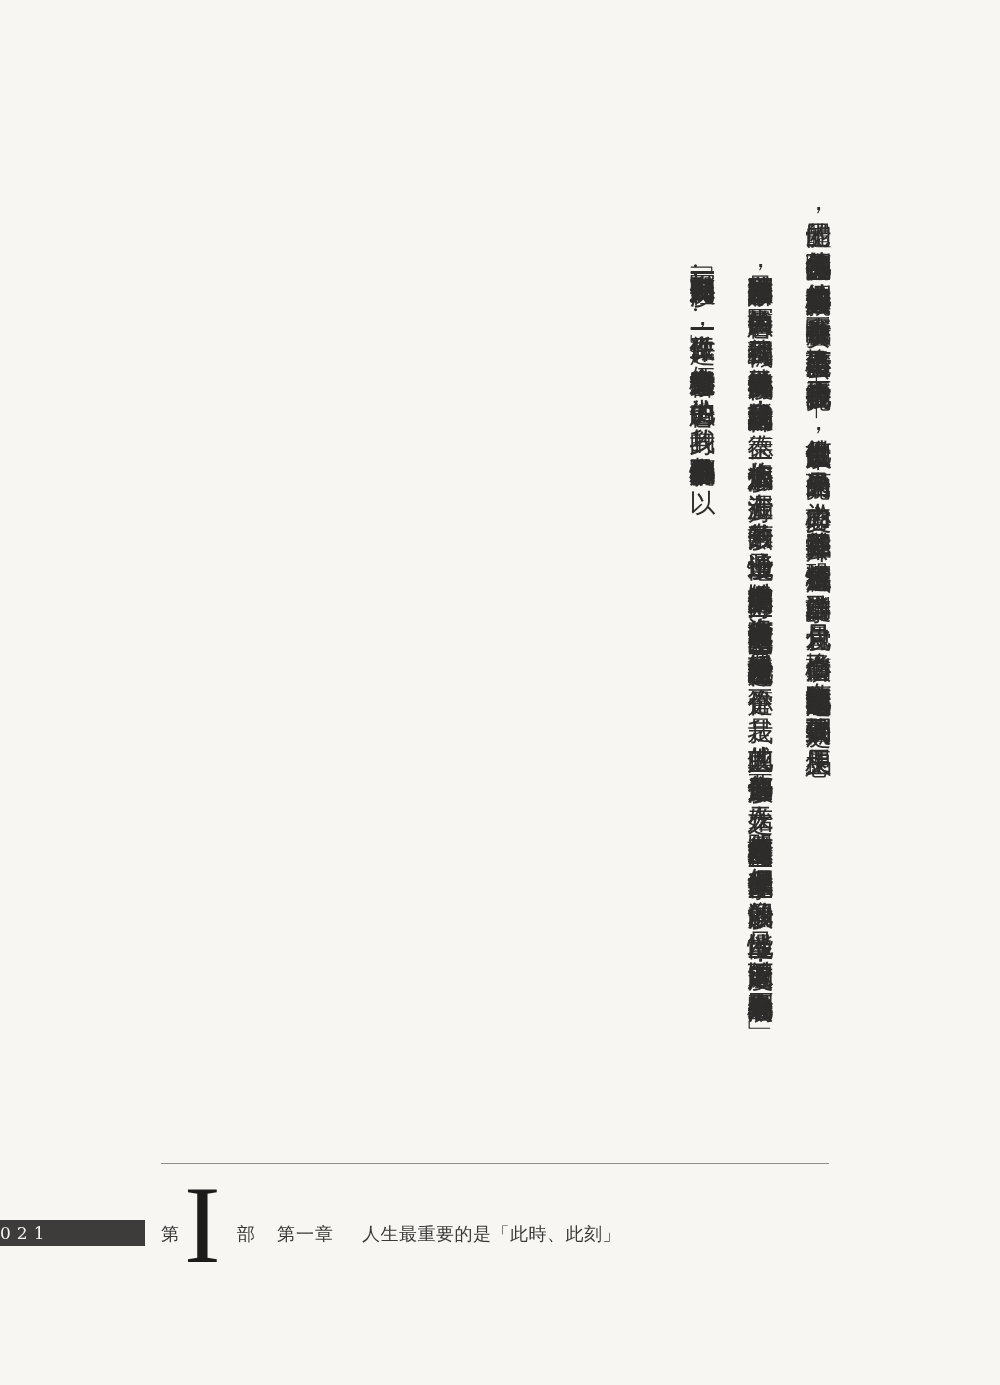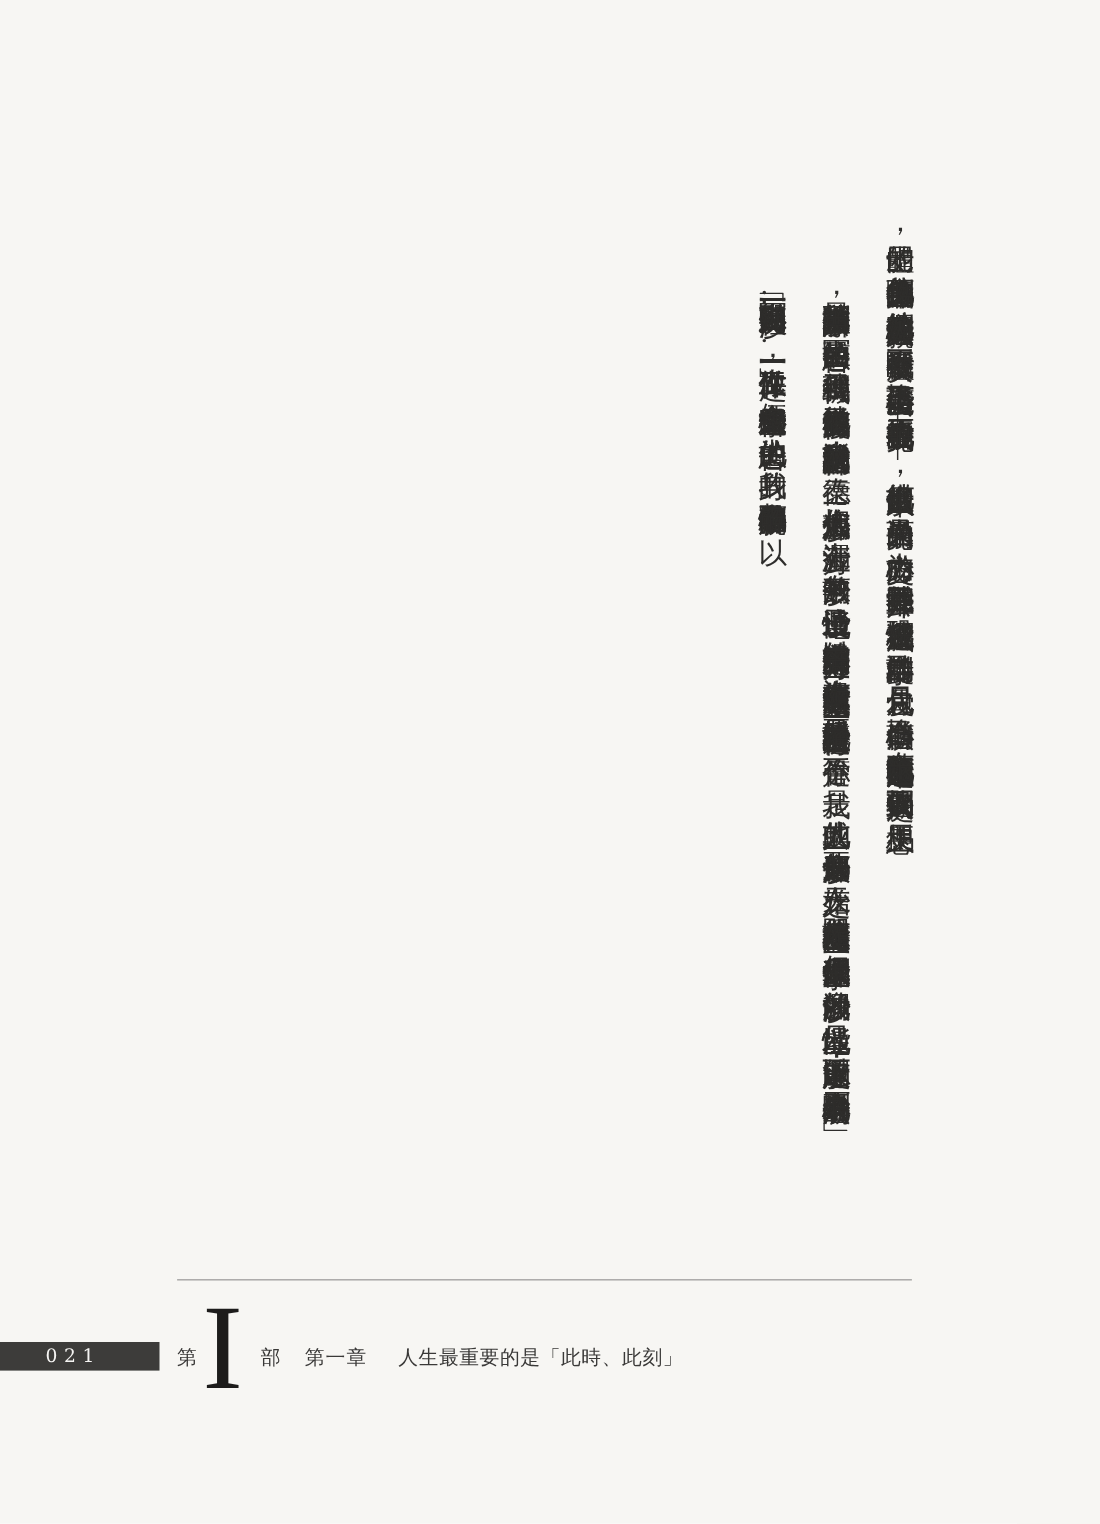--- a/index.html
+++ b/index.html
@@ -46,21 +46,21 @@
   }
   .page-number-bar {
     position: absolute;
     left: 0;
     top: 1220px;
     width: 145px;
     height: 26px;
     background: #3d3c3a;
     box-sizing: border-box;
     padding-right: 12px;
-    text-align: center;
+    text-align: left;
     line-height: 26px;
   }
   .page-number-bar span {
     color: #f5f4f2;
     font-family: "DejaVu Serif", serif;
     font-size: 17px;
     letter-spacing: 6px;
   }
   .footer-text {
     position: absolute;

